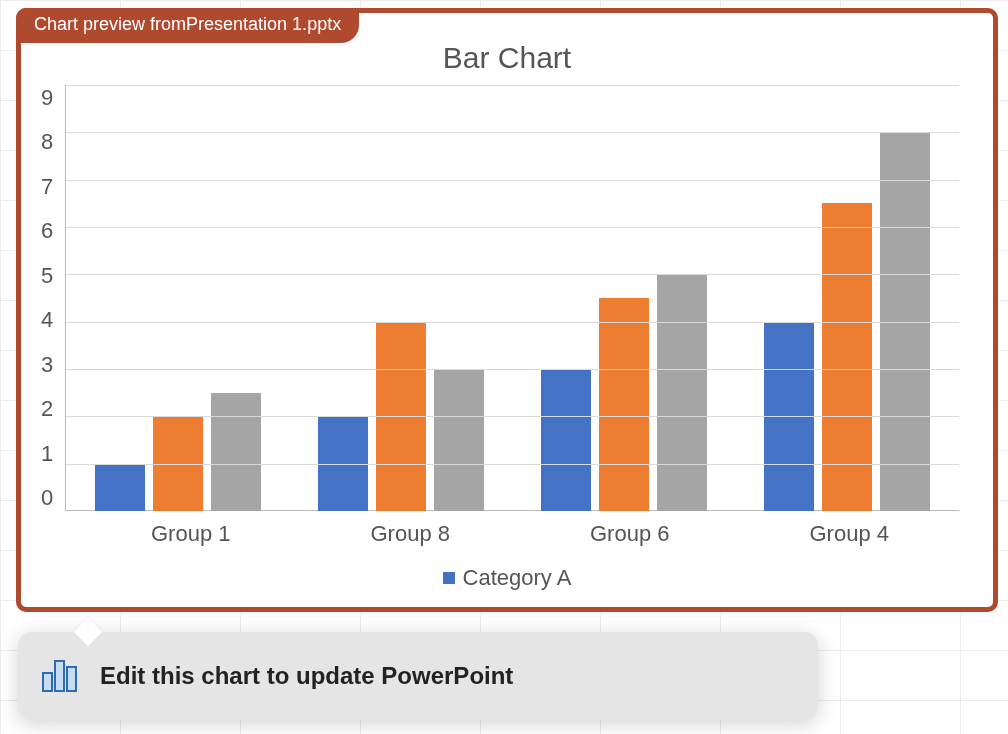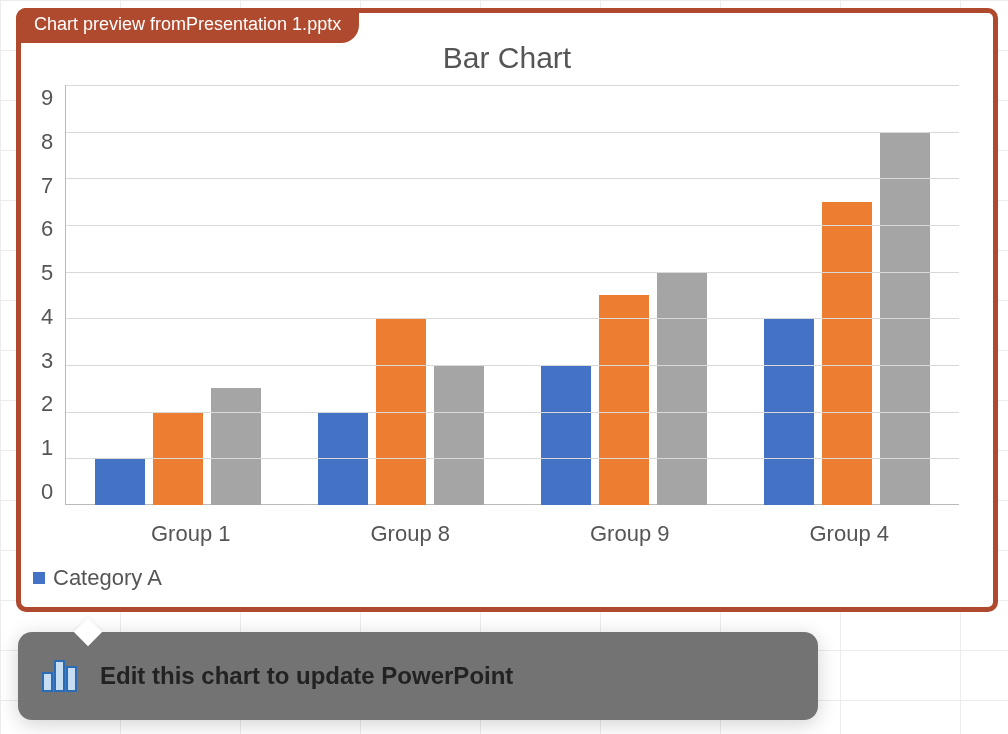--- a/index.html
+++ b/index.html
@@ -121,49 +121,48 @@
       width: 50px;
     }
     .bar.series-0 { background: #4472c4; }
     .bar.series-1 { background: #ed7d31; }
     .bar.series-2 { background: #a5a5a5; }
     .x-labels {
       display: flex;
       justify-content: space-around;
       font-size: 22px;
       color: #555;
-      margin-top: 16px;
+      margin-top: 10px;
       margin-left: 48px;
       padding: 0 22px 0 0;
     }
     .legend {
       display: flex;
       justify-content: center;
       gap: 34px;
       font-size: 22px;
       color: #555;
       margin: 18px 0 4px 0;
-      flex-direction: column;
     }
     .legend-item {
       display: flex;
       align-items: center;
       gap: 8px;
     }
     .legend-swatch {
       width: 12px;
       height: 12px;
     }
     .edit-callout {
       position: absolute;
       left: 18px;
       right: 190px;
       top: 632px;
       height: 88px;
-      background: #737373;
+      background: #e5e5e5;
       border-radius: 14px;
       box-shadow: 0 4px 20px rgba(0,0,0,0.18);
       display: flex;
       align-items: center;
       padding: 0 22px;
       gap: 20px;
     }
     .edit-callout::before {
       content: "";
       position: absolute;
@@ -245,21 +244,21 @@
           <div class="gridline" style="top: 33.3333%;"></div>
           <div class="gridline" style="top: 22.2222%;"></div>
           <div class="gridline" style="top: 11.1111%;"></div>
           <div class="gridline" style="top: 0%;"></div>
         </div>
     </div>
 
     <div class="x-labels" id="x-labels">
         <div>Group 1</div>
         <div>Group 8</div>
-        <div>Group 9</div>
+        <div>Group 6</div>
         <div>Group 4</div>
       </div>
 
     <div class="legend" id="legend">
         <div class="legend-item">
           <div class="legend-swatch" style="background: rgb(68, 114, 196);"></div>
           <span>Category A</span>
         </div>
       </div>
   </div>

